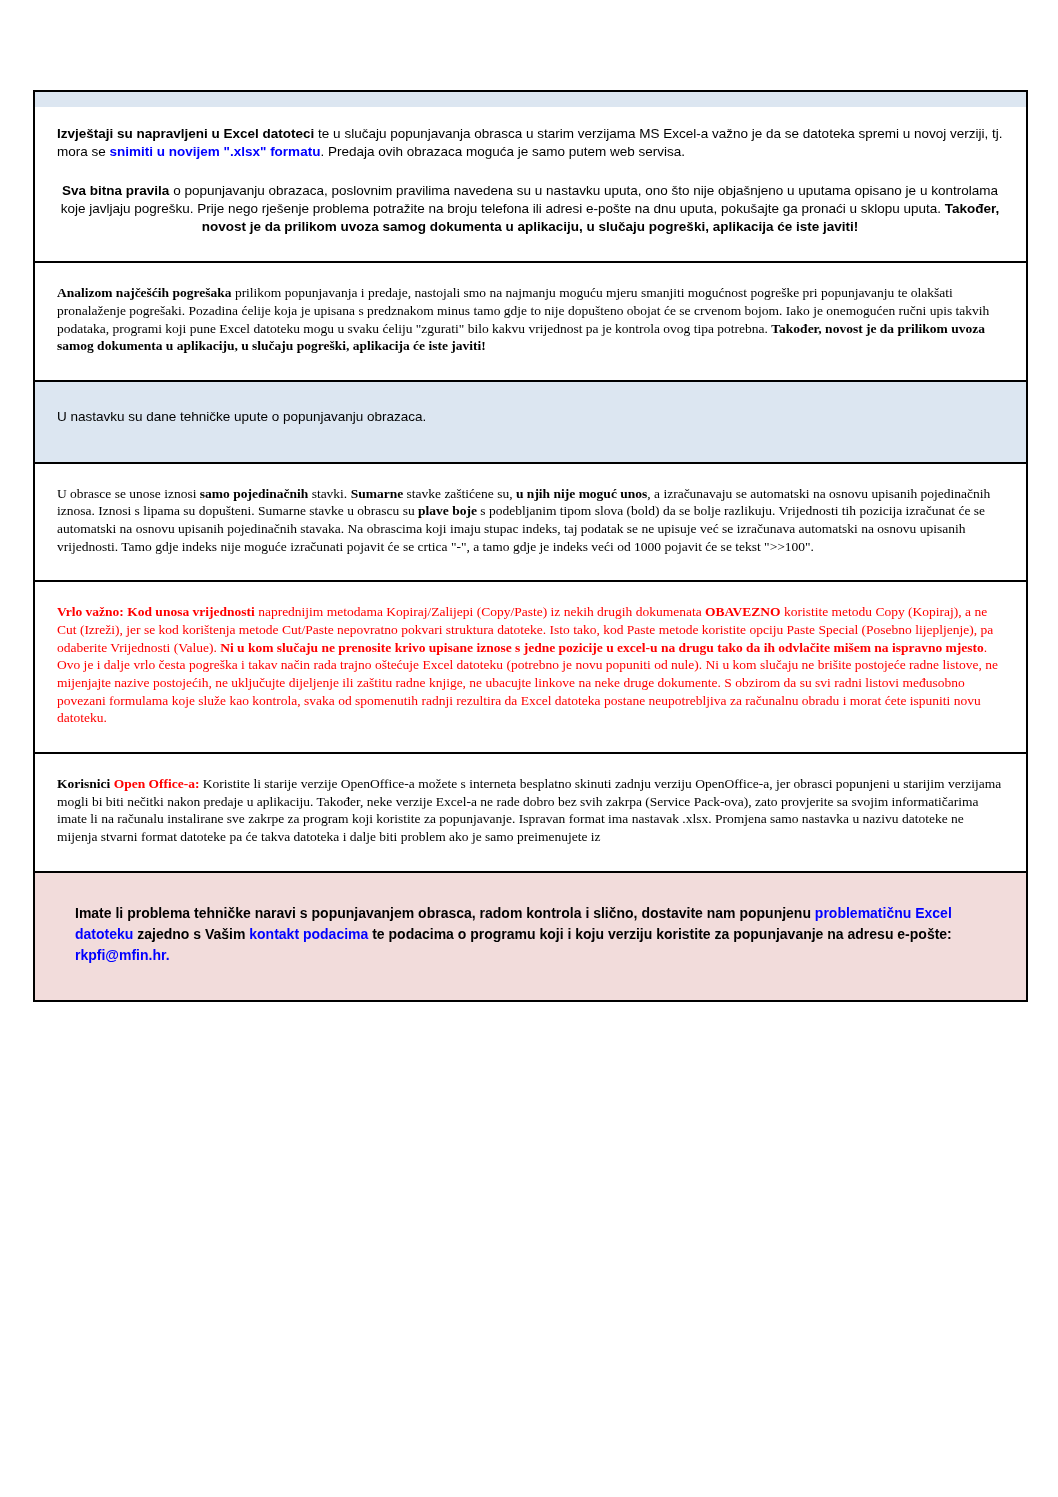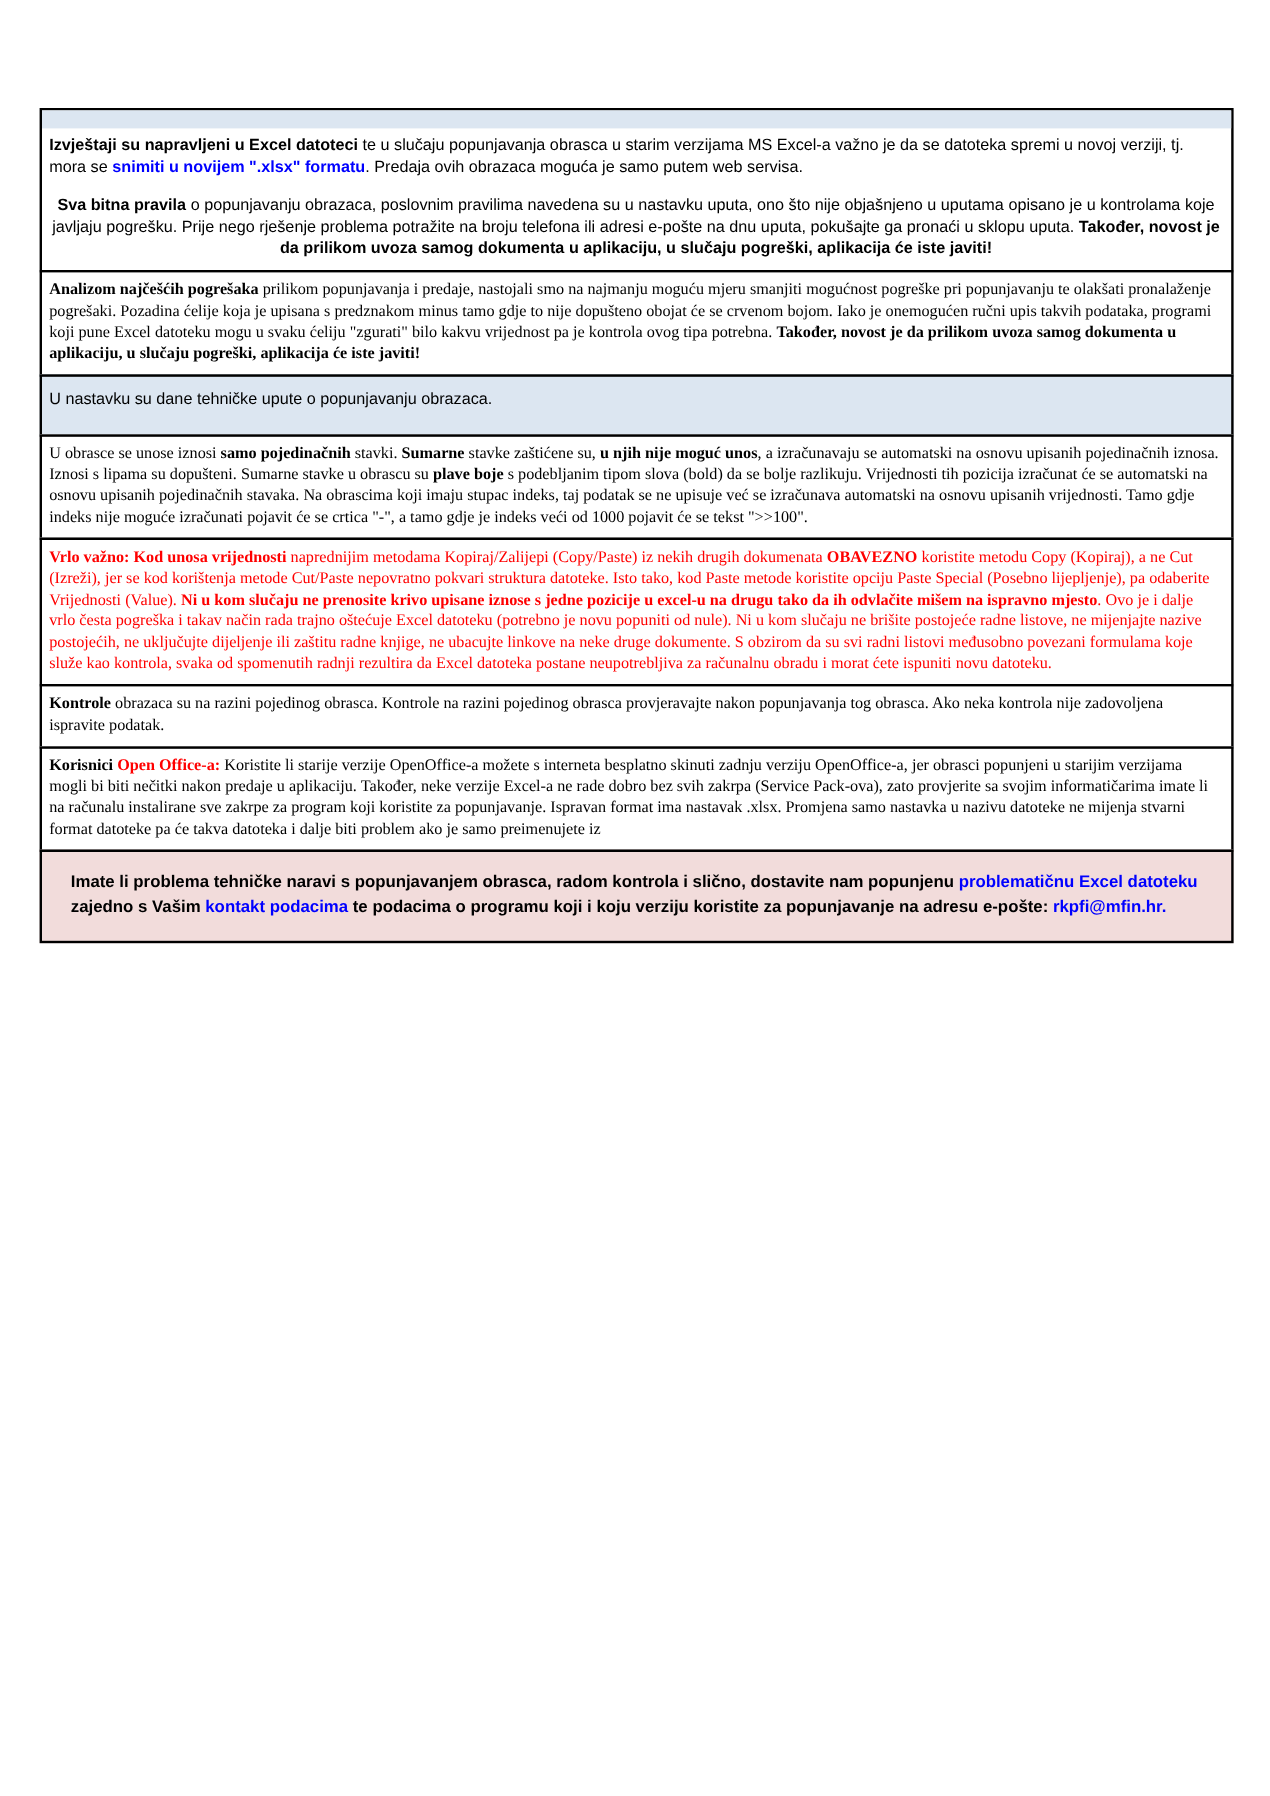--- a/index.html
+++ b/index.html
@@ -30,21 +30,21 @@
     font-size:24px;
     font-weight:700;
     letter-spacing:.5px;
   }
   .band{
     height:15px;
     background:var(--band-blue,#dce6f1);
     margin:0 0 3px 0;
   }
   p{
-    margin:0;
+    margin:16px;
     padding:2px 7px 4px 6px;
     font-size:13.5px;
     line-height:1.31;
     text-align:left;
   }
   .intro-box p + p{margin-top:9px;text-align:center;}
   .intro-box{padding-bottom:6px;}
   .pad-box{padding:3px 0 5px 0;font-family:Liberation Serif, serif;}
   .band-box{
     background:var(--band-blue,#dce6f1);
@@ -87,23 +87,20 @@
     </div>
 
     <div class="box pad-box">
       <p><span>U obrasce se unose iznosi </span><span class="b">samo pojedinačnih</span><span> stavki. </span><span class="b">Sumarne</span><span> stavke zaštićene su, </span><span class="b">u njih nije moguć unos</span><span>, a izračunavaju se automatski na osnovu upisanih pojedinačnih iznosa. Iznosi s lipama su dopušteni. Sumarne stavke u obrascu su </span><span class="b">plave boje</span><span> s podebljanim tipom slova (bold) da se bolje razlikuju. Vrijednosti tih pozicija izračunat će se automatski na osnovu upisanih pojedinačnih stavaka. Na obrascima koji imaju stupac indeks, taj podatak se ne upisuje već se izračunava automatski na osnovu upisanih vrijednosti. Tamo gdje indeks nije moguće izračunati pojavit će se crtica "-", a tamo gdje je indeks veći od 1000 pojavit će se tekst "&gt;&gt;100".</span></p>
     </div>
 
     <div class="box pad-box">
       <p><span class="b red">Vrlo važno: Kod unosa vrijednosti</span><span class="red"> naprednijim metodama Kopiraj/Zalijepi (Copy/Paste) iz nekih drugih dokumenata </span><span class="b red">OBAVEZNO</span><span class="red"> koristite metodu Copy (Kopiraj), a ne Cut (Izreži), jer se kod korištenja metode Cut/Paste nepovratno pokvari struktura datoteke. Isto tako, kod Paste metode koristite opciju Paste Special (Posebno lijepljenje), pa odaberite Vrijednosti (Value). </span><span class="b red">Ni u kom slučaju ne prenosite krivo upisane iznose s jedne pozicije u excel-u na drugu tako da ih odvlačite mišem na ispravno mjesto</span><span class="red">. Ovo je i dalje vrlo česta pogreška i takav način rada trajno oštećuje Excel datoteku (potrebno je novu popuniti od nule). Ni u kom slučaju ne brišite postojeće radne listove, ne mijenjajte nazive postojećih, ne uključujte dijeljenje ili zaštitu radne knjige, ne ubacujte linkove na neke druge dokumente. S obzirom da su svi radni listovi međusobno povezani formulama koje služe kao kontrola, svaka od spomenutih radnji rezultira da Excel datoteka postane neupotrebljiva za računalnu obradu i morat ćete ispuniti novu datoteku.</span></p>
     </div>
 
-    <div class="box pad-box">
-      <p><span class="b">Kontrole</span><span> obrazaca su na razini pojedinog obrasca. Kontrole na razini pojedinog obrasca provjeravajte nakon popunjavanja tog obrasca. Ako neka kontrola nije zadovoljena ispravite podatak.</span></p>
-    </div>
 
     <div class="box pad-box">
       <p><span class="b">Korisnici </span><span class="b red">Open Office-a:</span><span>  Koristite li starije verzije OpenOffice-a možete s interneta besplatno skinuti zadnju verziju OpenOffice-a, jer obrasci popunjeni u starijim verzijama mogli bi biti nečitki nakon predaje u aplikaciju. Također, neke verzije Excel-a ne rade dobro bez svih zakrpa (Service Pack-ova), zato provjerite sa svojim informatičarima imate li na računalu instalirane sve zakrpe za program koji koristite za popunjavanje. Ispravan format ima nastavak .xlsx. Promjena samo nastavka u nazivu datoteke ne mijenja stvarni format datoteke pa će takva datoteka i dalje biti problem ako je samo preimenujete iz</span></p>
     </div>
 
     <div class="box pink-box">
       <p><span class="b">Imate li problema tehničke naravi s popunjavanjem obrasca, radom kontrola i slično, dostavite nam popunjenu </span><span class="b blue">problematičnu Excel datoteku</span><span class="b"> zajedno s Vašim </span><span class="b blue">kontakt podacima</span><span class="b"> te podacima o programu koji i koju verziju koristite za popunjavanje na adresu e-pošte: </span><span class="b blue">rkpfi@mfin.hr.</span></p>
     </div>
 
   </div>

